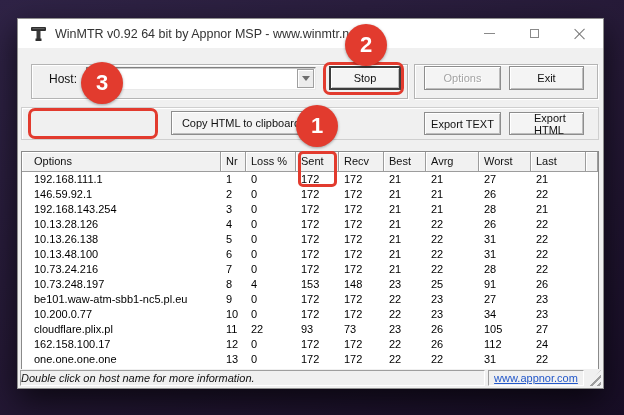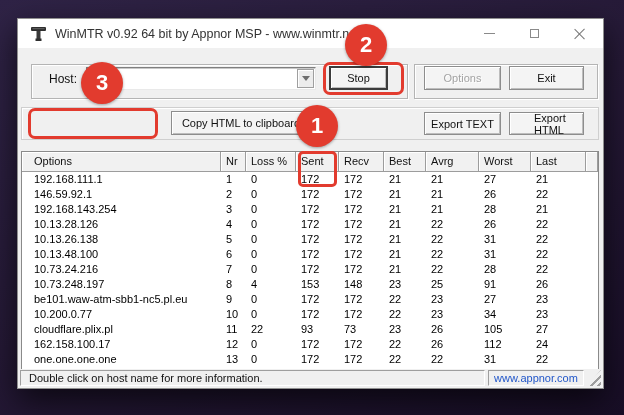--- a/index.html
+++ b/index.html
@@ -43,21 +43,21 @@
     border:1px solid #9f9f9f; box-shadow:inset 1px 1px 0 #fff; display:flex; align-items:center; justify-content:center; }
   .combo-arrow { width:0; height:0; border-left:4px solid transparent; border-right:4px solid transparent; border-top:5px solid #6e6e6e; }
 
   
   .btn { position:absolute; background:#f4f4f4; border:1px solid #8d8d8d;
     box-shadow:inset 1px 1px 0 #ffffff, inset -1px -1px 0 #bdbdbd;
     font-size:11px; color:#111; display:flex; align-items:center; justify-content:center; cursor:default; }
   .btn-default { border:2px solid #3c3c3c; }
   .btn-disabled { color:#a3a3a3; text-shadow:1px 1px 0 #fff; }
 
-  .btn-stop       { left:311px; top:47px; width:59px;  height:24px; }
+  .btn-stop       { left:311px; top:47px; width:72px;  height:24px; }
   .btn-options    { left:406px; top:47px; width:77px;  height:24px; }
   .btn-exit       { left:491px; top:47px; width:75px;  height:24px; }
 
   .toolbar-panel { position:absolute; left:3px; top:88px; width:578px; height:33px;
     border:1px solid #cfcfcf; box-shadow:inset 1px 1px 0 #fff; }
   .btn-copy-text  { left:16px;  top:92px; width:118px; height:24px;margin-top:46px; }
   .btn-copy-html  { left:153px; top:92px; width:140px; height:24px; }
   .btn-export-text{ left:406px; top:93px; width:77px;  height:23px; }
   .btn-export-html{ left:491px; top:93px; width:75px;  height:23px;padding-left:24px; }
 
@@ -71,23 +71,23 @@
   .th.first { padding-left:12px; }
   .trow { height:15px; }
   .td { font-size:11px; color:#000; padding:1px 0 0 5px; white-space:nowrap; overflow:hidden; }
   .td.first { padding-left:12px; }
 
   
   .statusbar { position:absolute; left:0; right:0; bottom:0; height:19px; background:#f0f0f0;
     display:flex; align-items:stretch; gap:3px; padding:1px 2px 2px 2px; }
   .status-pane { border:1px solid; border-color:#9e9e9e #ffffff #ffffff #9e9e9e; background:#f0f0f0;
     font-size:11px; color:#111; display:flex; align-items:center; }
-  .status-msg { flex:1; padding-left:8px; }
+  .status-msg { flex:1; padding-left:0;font-style:italic; }
   .status-linkpane { width:96px; justify-content:center; }
-  .status-link { color:#2257c9; }
+  .status-link { color:#2257c9; text-decoration:underline; }
   .resize-grip { width:14px; align-self:stretch;
     background:repeating-linear-gradient(135deg, transparent 0 3px, #9e9e9e 3px 5px);
     clip-path:polygon(100% 0, 100% 100%, 0 100%); }
 
   
   .ann-box { position:absolute; border:3px solid var(--red,#e23b2e); border-radius:7px; z-index:40; }
   .ann-box-copytext { left:10px;  top:89px;  width:130px; height:31px; }
   .ann-box-stop     { left:305px; top:43px;  width:81px;  height:33px; }
   .ann-box-sent     { left:280px; top:132px; width:39px;  height:36px; border-radius:5px; }
   .ann-circle { position:absolute; width:42px; height:42px; border-radius:50%; background:var(--red,#e23b2e);

